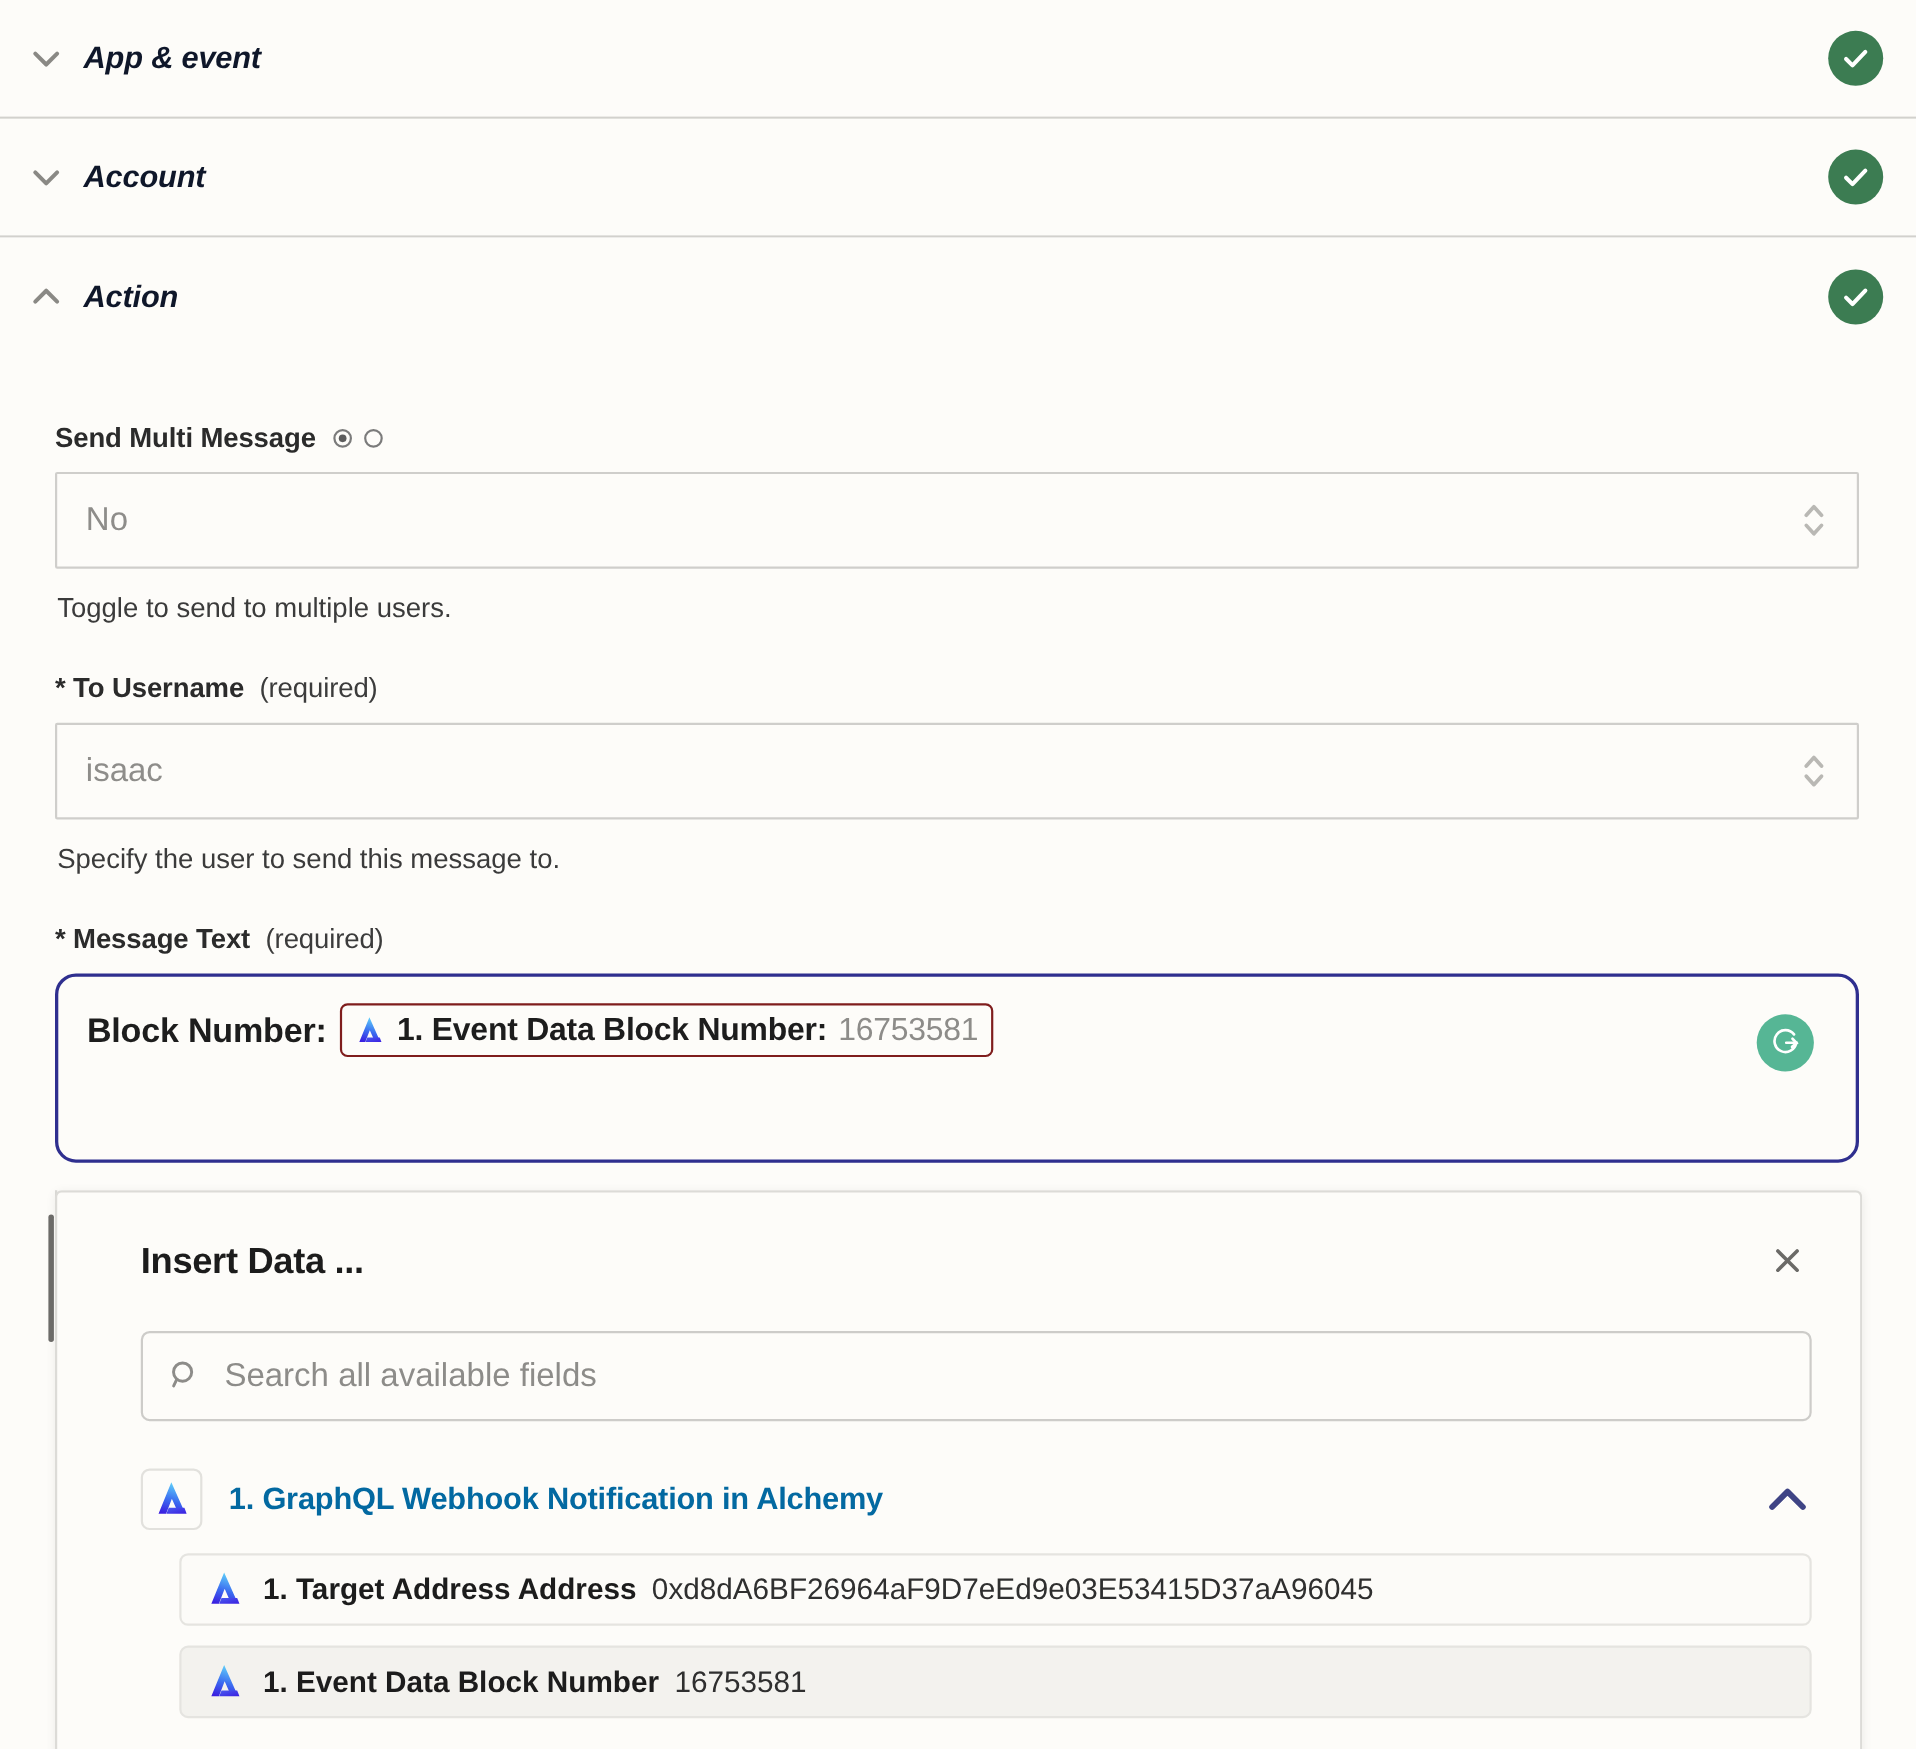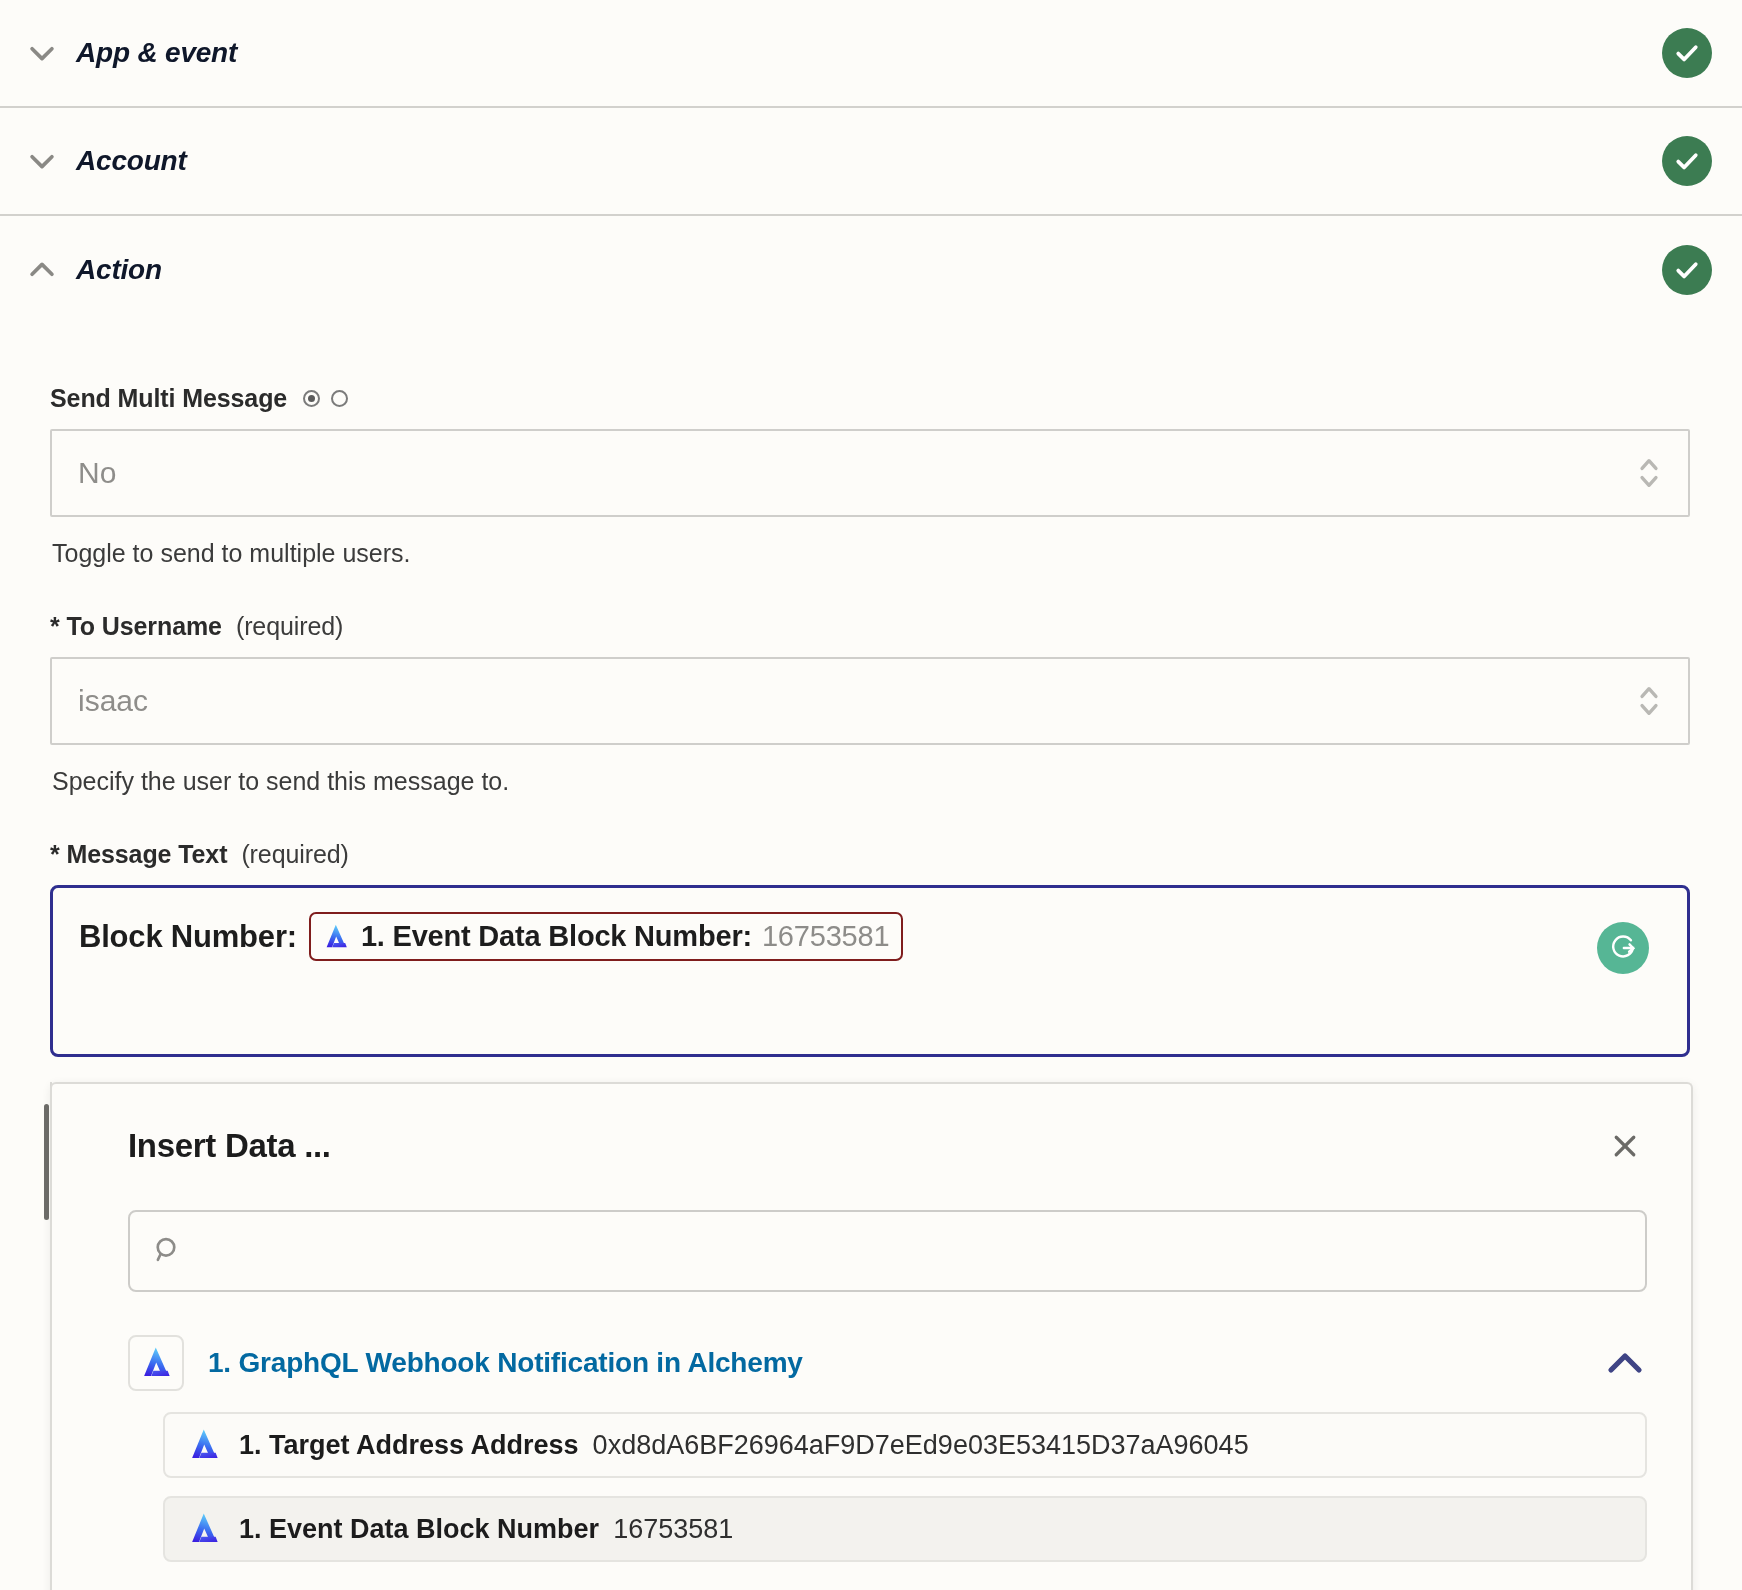--- a/index.html
+++ b/index.html
@@ -123,21 +123,21 @@
   .helper-text {
     font-size: 25px;
     color: #3b3b3b;
     margin: 22px 0 44px 2px;
   }
 
   
   .rich-editor {
     position: relative;
     border: 3px solid #2f2f8f;
-    border-radius: 8px;
+    border-radius: 19px;
     background: #fdfcf9;
     height: 172px;
     padding: 24px 26px;
   }
   .editor-line {
     display: flex;
     align-items: center;
     font-size: 31px;
     color: #1d1d1d;
     font-weight: bold;
@@ -440,20 +440,21 @@
       </span>
     </div>
 
     <div class="search-wrap">
       <span class="search-icon">
         <svg width="32" height="32" viewBox="0 0 24 24" fill="none" stroke="#8d8c89" stroke-width="2" stroke-linecap="round">
           <circle cx="10.5" cy="10" r="6.2"></circle>
             <line x1="6.2" y1="15.6" x2="4.4" y2="19.4"></line>
         </svg>
       </span>
+      <span class="search-placeholder">Search all available fields</span>
     </div>
 
     <div class="group-row">
       <span class="app-tile">
         <svg class="alch-svg" width="38" height="38" viewBox="0 0 32 32">
           <defs>
             <linearGradient id="gB1" x1="0.5" y1="0" x2="0.25" y2="1">
               <stop offset="0%" stop-color="#5fd0fa"></stop>
                 <stop offset="55%" stop-color="#3b6bf0"></stop>
                 <stop offset="100%" stop-color="#3a1fe0"></stop>

